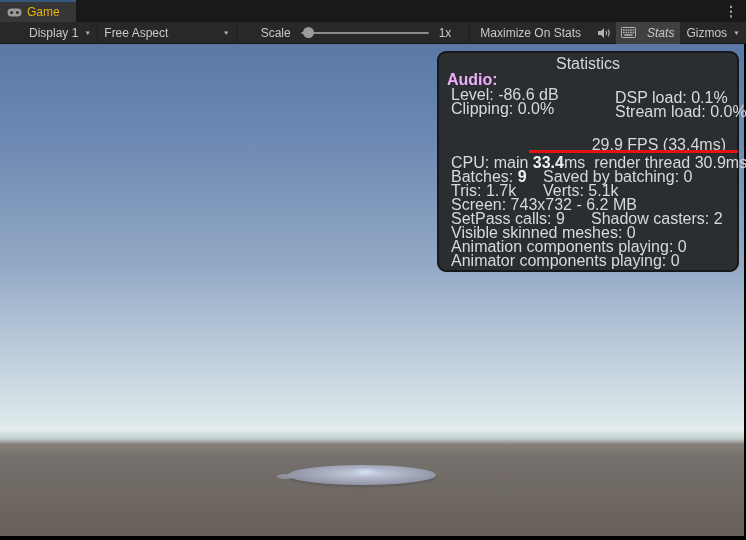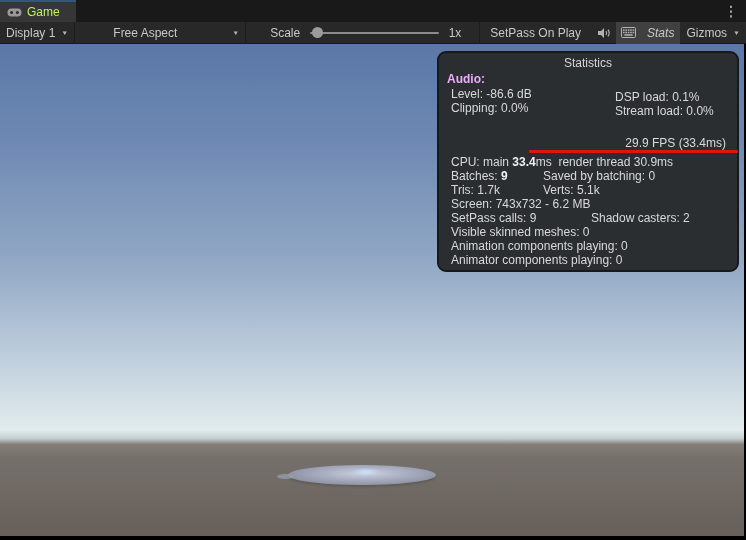--- a/index.html
+++ b/index.html
@@ -5,33 +5,33 @@
   html,body{margin:0;padding:0;background:#000;}
   *{box-sizing:border-box;}
   #root{
     position:relative;width:746px;height:540px;background:#000;overflow:hidden;
     font-family:"Liberation Sans",sans-serif;-webkit-font-smoothing:antialiased;
   }
   
   .tabbar{position:absolute;left:0;top:0;width:746px;height:22px;background:var(--tabbar-bg);}
   .tab{position:absolute;left:0;top:0;width:76px;height:22px;background:var(--tab-bg);
        border-top:2px solid var(--tab-stripe);display:flex;align-items:center;gap:5px;padding-left:7px;
-       color:#bef264;font-size:12px;cursor:default;}
+       color:#eab308;font-size:12px;cursor:default;}
   .kebab{position:absolute;right:8px;top:1px;color:#a0a0a0;font-size:14px;font-weight:bold;
          line-height:20px;letter-spacing:0;}
   
   .toolbar{position:absolute;left:0;top:22px;width:746px;height:22px;background:var(--toolbar-bg);
            border-bottom:1px solid #161616;display:flex;align-items:center;
            color:#c8c8c8;font-size:12px;}
   .tb-item{height:22px;display:flex;align-items:center;padding:0 6px;white-space:nowrap;}
   .dropdown{justify-content:space-between;}
   .chev{font-size:7px;color:#b4b4b4;margin-left:6px;transform:scaleY(.85);}
   .sep{border-right:1px solid #1d1d1d;}
-  .display-dd{width:82px;}
-  .aspect-dd{width:160px;margin-left:32px;}
+  .display-dd{width:82px;margin-left:23px;}
+  .aspect-dd{width:160px;}
   .scale-label{margin-left:18px;text-align:right;}
   .slider{position:relative;width:150px;height:22px;margin:0 4px;cursor:pointer;}
   .slider .track{position:absolute;left:0;right:0;top:10px;height:2px;background:#8b8b8b;border-radius:1px;}
   .slider .thumb{position:absolute;left:2px;top:5px;width:11px;height:11px;border-radius:50%;background:#9b9b9b;}
   .scale-val{width:26px;}
   .btn{color:#c8c8c8;}
   .btn.active{background:#404040;font-style:italic;}
   .icon-btn{width:25px;justify-content:center;}
   .maximize{margin-left:12px;border-left:1px solid #1d1d1d;padding:0 10px;}
   
@@ -52,21 +52,21 @@
     background:radial-gradient(ellipse at 52% 42%, #ccd2e2 0%, #acb2c4 35%, #979daf 60%, #8a8f9e 78%, rgba(118,114,114,.55) 92%, rgba(110,105,100,0) 100%);
     box-shadow:0 2px 2px rgba(80,75,72,.45);}
   .puddle-spark{position:absolute;left:352px;top:424px;width:28px;height:8px;border-radius:50%;
     background:radial-gradient(ellipse, rgba(210,226,248,.95) 0%, rgba(190,205,235,.4) 60%, rgba(190,205,235,0) 100%);
     filter:blur(.4px);}
   .puddle-blob{position:absolute;left:277px;top:430px;width:17px;height:5px;border-radius:50%;
     background:rgba(150,155,170,.8);}
   
   .stats-panel{position:absolute;left:437px;top:7px;width:302px;height:221px;
     background:var(--panel-bg);border:2px solid #17181a;border-radius:9px;
-    color:var(--text-light);font-size:12px;}
+    color:var(--text-light);font-size:16px;}
   .stats-panel .row{position:absolute;left:12px;right:10px;white-space:pre;line-height:13px;}
   .stats-panel .heading{left:8px;font-weight:bold;color:#f0abfc;}
   .stats-panel .title{left:0;right:0;text-align:center;color:#d6d6d6;}
   .stats-panel b{color:#f0f0f0;}
   .col2{position:absolute;white-space:pre;line-height:13px;}
   .fps{position:absolute;right:11px;top:83px;white-space:pre;}
   .red-underline{position:absolute;left:90px;top:97px;width:209px;height:3px;background:var(--annotation-red);border-radius:1px;}
   
   .svgic{display:block;}
 </style>
@@ -97,21 +97,21 @@
     <div class="tb-item dropdown sep aspect-dd">
       <span>Free Aspect</span>
       <span class="chev">▼</span>
     </div>
     <div class="tb-item scale-label">Scale</div>
     <div class="slider">
       <div class="track"></div>
       <div class="thumb"></div>
     </div>
     <div class="tb-item scale-val">1x</div>
-    <div class="tb-item btn maximize">SetPass On Play</div>
+    <div class="tb-item btn maximize">Maximize On Stats</div>
     <div class="tb-item icon-btn">
       <span>
         <svg class="svgic" width="14" height="12" viewBox="0 0 14 12">
           <polygon points="1,4 4,4 7,1 7,11 4,8 1,8" fill="#b2b2b2"></polygon>
           <path d="M9 4 q1.4 2 0 4" stroke="#b2b2b2" stroke-width="1.2" fill="none"></path>
           <path d="M11 2.6 q2.4 3.4 0 6.8" stroke="#b2b2b2" stroke-width="1.2" fill="none"></path>
         </svg>
       </span>
     </div>
     <div class="tb-item icon-btn btn active">

